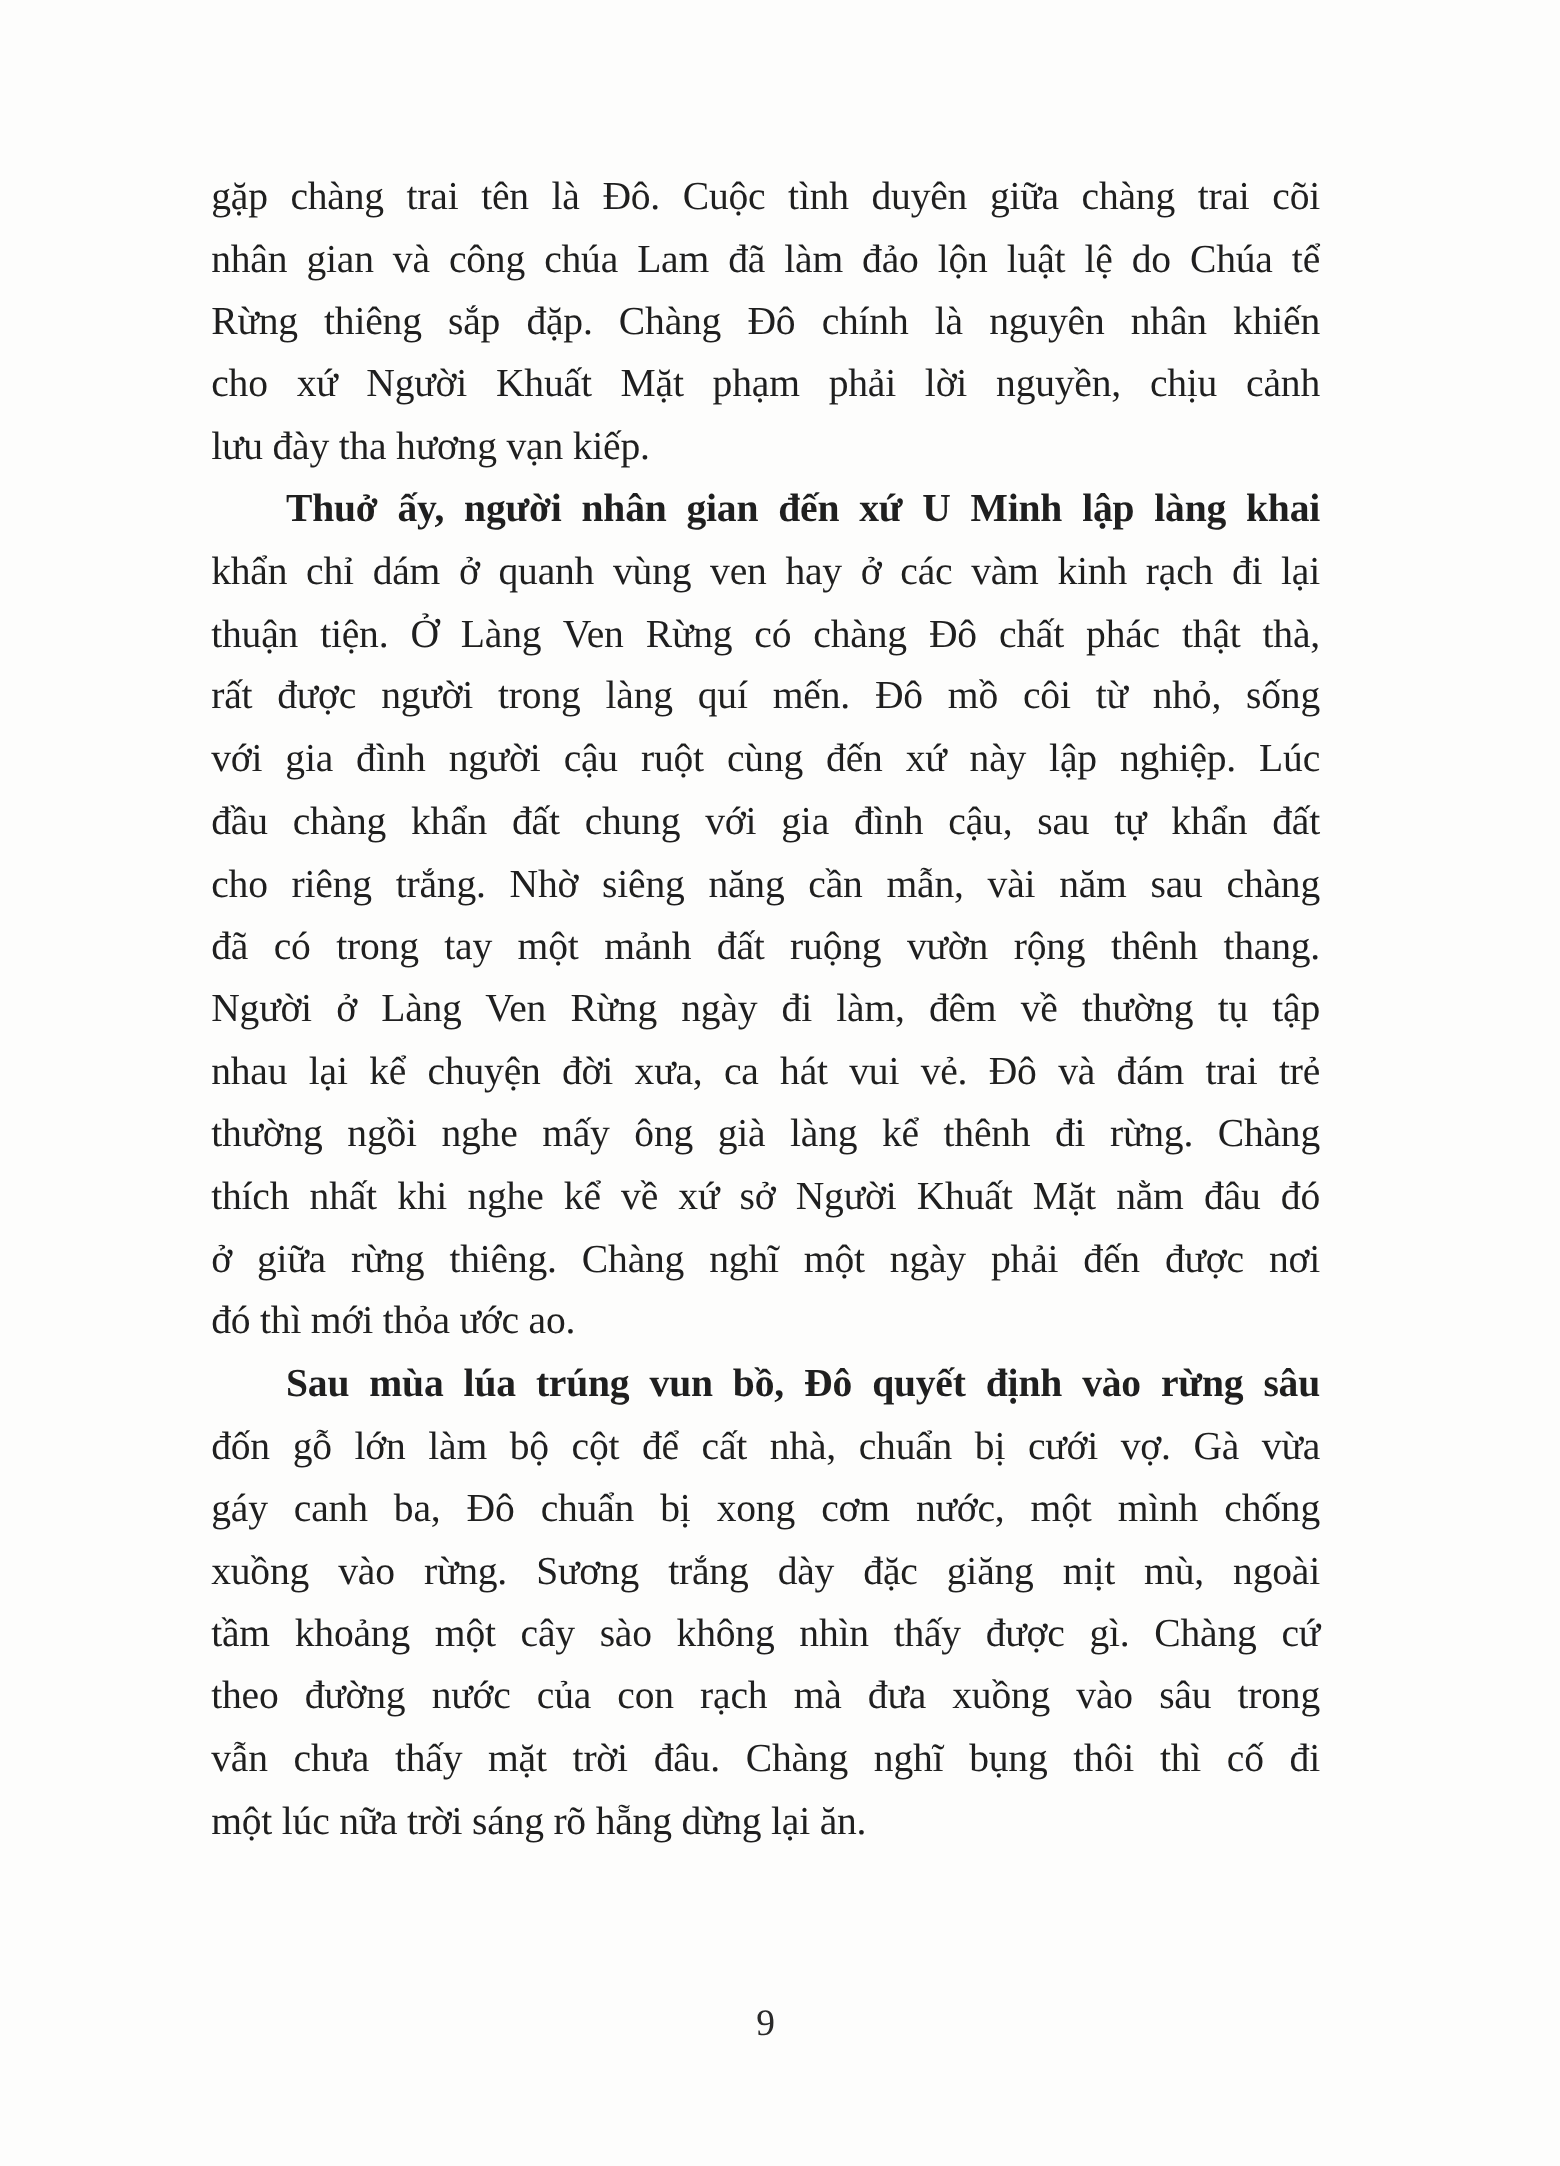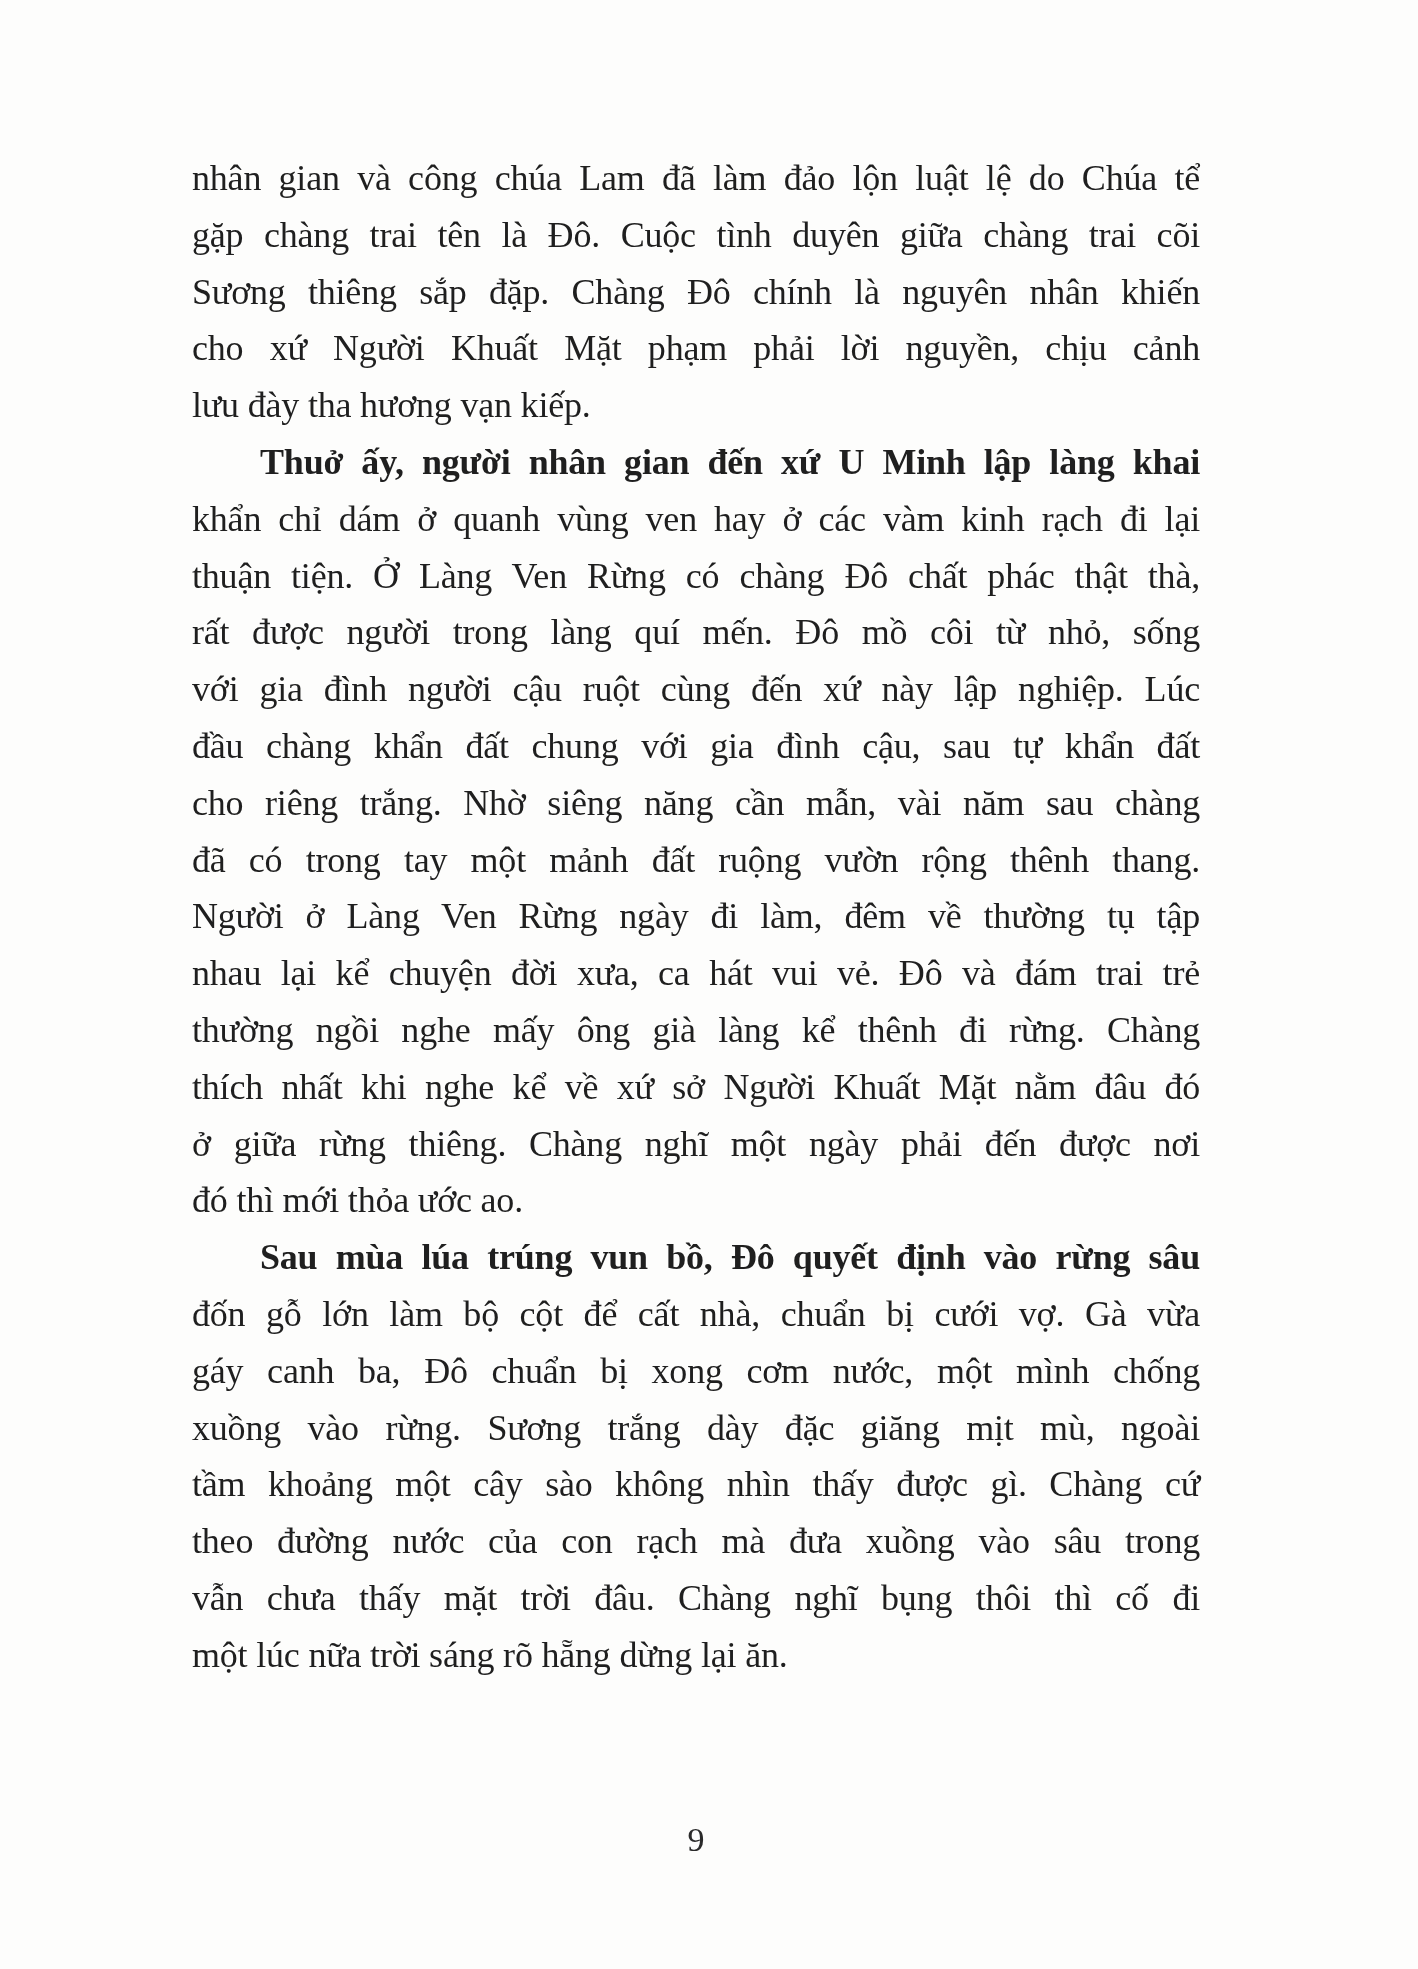--- a/index.html
+++ b/index.html
@@ -51,23 +51,23 @@
     line-height: 40px;
     color: #2a2a2a;
   }
 </style>
 </head>
 <body>
 
 <div class="page">
   <div class="text-block" id="text-block">
       <div class="para">
+        <div class="line">gặp chàng trai tên là Đô. Cuộc tình duyên giữa chàng trai cõi</div>
         <div class="line">nhân gian và công chúa Lam đã làm đảo lộn luật lệ do Chúa tể</div>
-        <div class="line">gặp chàng trai tên là Đô. Cuộc tình duyên giữa chàng trai cõi</div>
-        <div class="line">Sương thiêng sắp đặp. Chàng Đô chính là nguyên nhân khiến</div>
+        <div class="line">Rừng thiêng sắp đặp. Chàng Đô chính là nguyên nhân khiến</div>
         <div class="line">cho xứ Người Khuất Mặt phạm phải lời nguyền, chịu cảnh</div>
         <div class="line last">lưu đày tha hương vạn kiếp.</div>
       </div>
       <div class="para indent">
         <div class="line">Thuở ấy, người nhân gian đến xứ U Minh lập làng khai</div>
         <div class="line">khẩn chỉ dám ở quanh vùng ven hay ở các vàm kinh rạch đi lại</div>
         <div class="line">thuận tiện. Ở Làng Ven Rừng có chàng Đô chất phác thật thà,</div>
         <div class="line">rất được người trong làng quí mến. Đô mồ côi từ nhỏ, sống</div>
         <div class="line">với gia đình người cậu ruột cùng đến xứ này lập nghiệp. Lúc</div>
         <div class="line">đầu chàng khẩn đất chung với gia đình cậu, sau tự khẩn đất</div>

